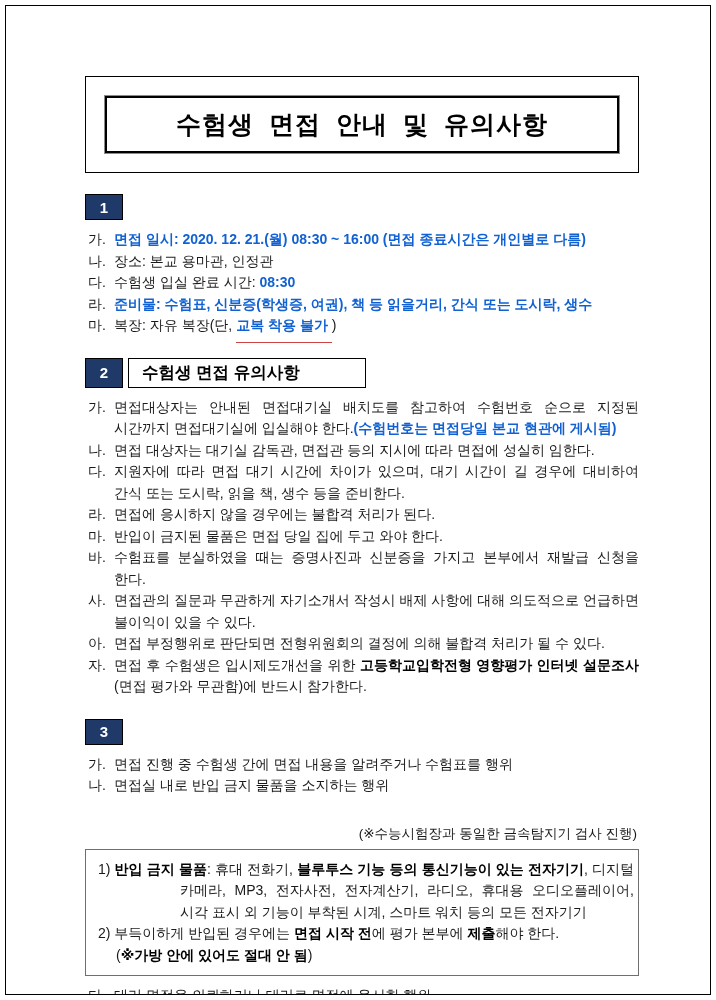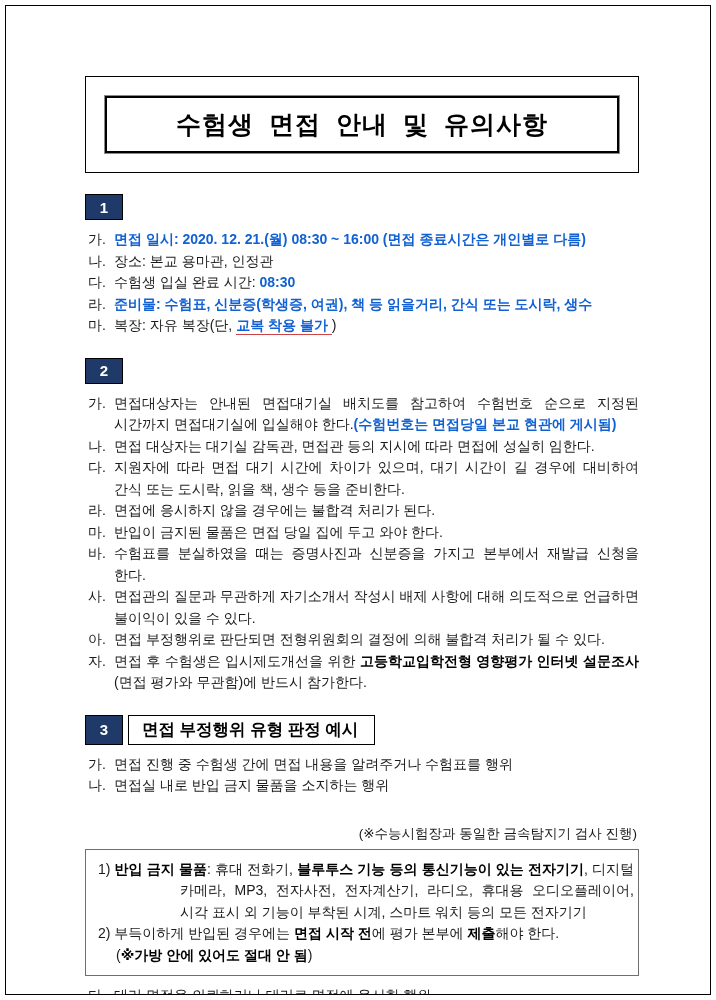--- a/index.html
+++ b/index.html
@@ -44,21 +44,21 @@
   }
   
   .items{font-size:14px;line-height:21.5px;}
   .item{display:flex;margin:0 0 0 3px;}
   .item-label{flex:0 0 26px;}
   .item-text{flex:1;text-align:justify;word-break:keep-all;}
   .blue-bold{color:var(--accent-blue);font-weight:bold;}
   .bold{font-weight:bold;color:#000;}
   .red-underline{
     border-bottom:1.5px solid var(--underline-red);
-    padding-bottom:1px;
+    padding-bottom:9px;
   }
   
   .note-right{
     text-align:right;font-size:13.5px;margin-top:28px;
     padding-right:2px;color:#1a1a1a;
   }
   .notice-box{
     border:1px solid #6f6f6f;margin-top:6px;
     padding:9px 4px 9px 12px;font-size:14px;line-height:21.5px;
   }
@@ -104,20 +104,21 @@
         <div class="item">
           <span class="item-label">마.</span>
           <span class="item-text"><span>복장: 자유 복장(단, </span><span class="blue-bold red-underline">교복 착용 불가 </span><span>)</span></span>
         </div>
       </div>
   </div>
 
   <div class="section">
     <div class="sec-header">
       <span class="badge">2</span>
+      <span class="sec-title">수험생 면접 유의사항</span>
     </div>
     <div class="items">
         <div class="item">
           <span class="item-label">가.</span>
           <span class="item-text"><span>면접대상자는 안내된 면접대기실 배치도를 참고하여 수험번호 순으로 지정된 시간까지 면접대기실에 입실해야 한다.</span><span class="blue-bold">(수험번호는 면접당일 본교 현관에 게시됨)</span></span>
         </div>
         <div class="item">
           <span class="item-label">나.</span>
           <span class="item-text"><span>면접 대상자는 대기실 감독관, 면접관 등의 지시에 따라 면접에 성실히 임한다.</span></span>
         </div>
@@ -148,21 +149,20 @@
         <div class="item">
           <span class="item-label">자.</span>
           <span class="item-text"><span>면접 후 수험생은 입시제도개선을 위한 </span><span class="bold">고등학교입학전형 영향평가 인터넷 설문조사</span><span>(면접 평가와 무관함)에 반드시 참가한다.</span></span>
         </div>
       </div>
   </div>
 
   <div class="section">
     <div class="sec-header">
       <span class="badge">3</span>
-      <span class="sec-title">면접 부정행위 유형 판정 예시</span>
     </div>
     <div class="items">
         <div class="item">
           <span class="item-label">가.</span>
           <span class="item-text"><span>면접 진행 중 수험생 간에 면접 내용을 알려주거나 수험표를 행위</span></span>
         </div>
         <div class="item">
           <span class="item-label">나.</span>
           <span class="item-text"><span>면접실 내로 반입 금지 물품을 소지하는 행위</span></span>
         </div>

